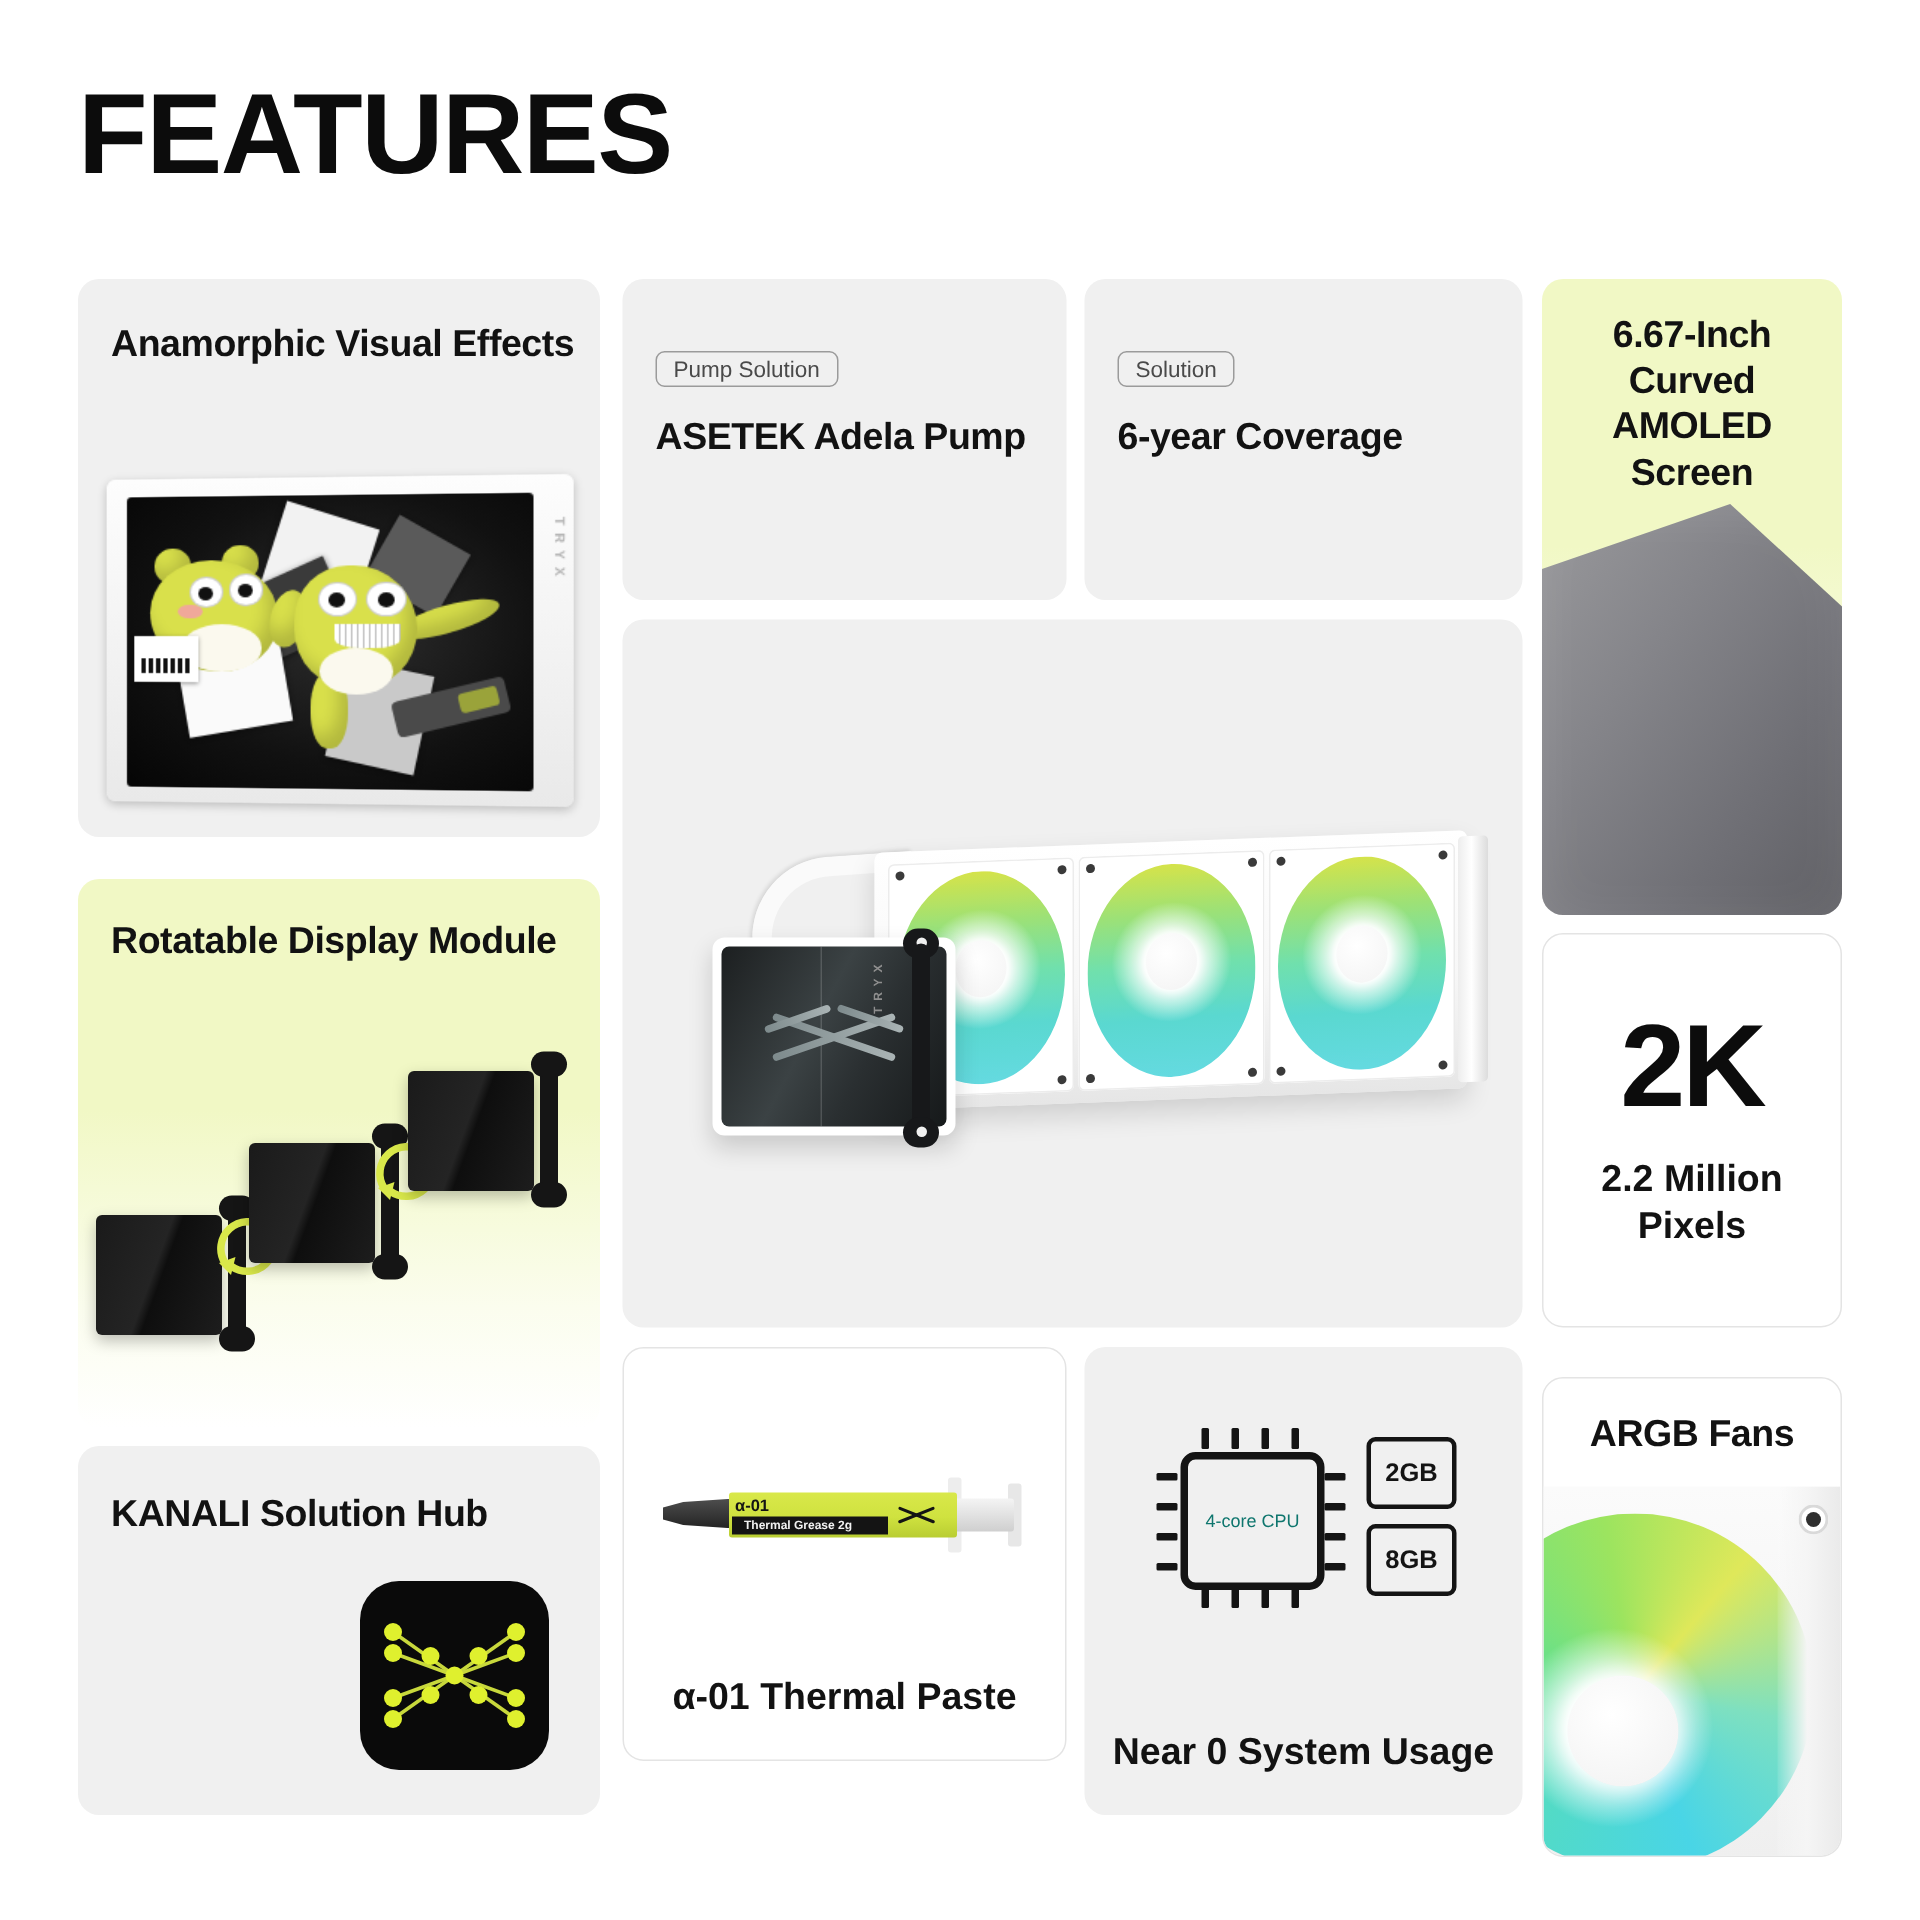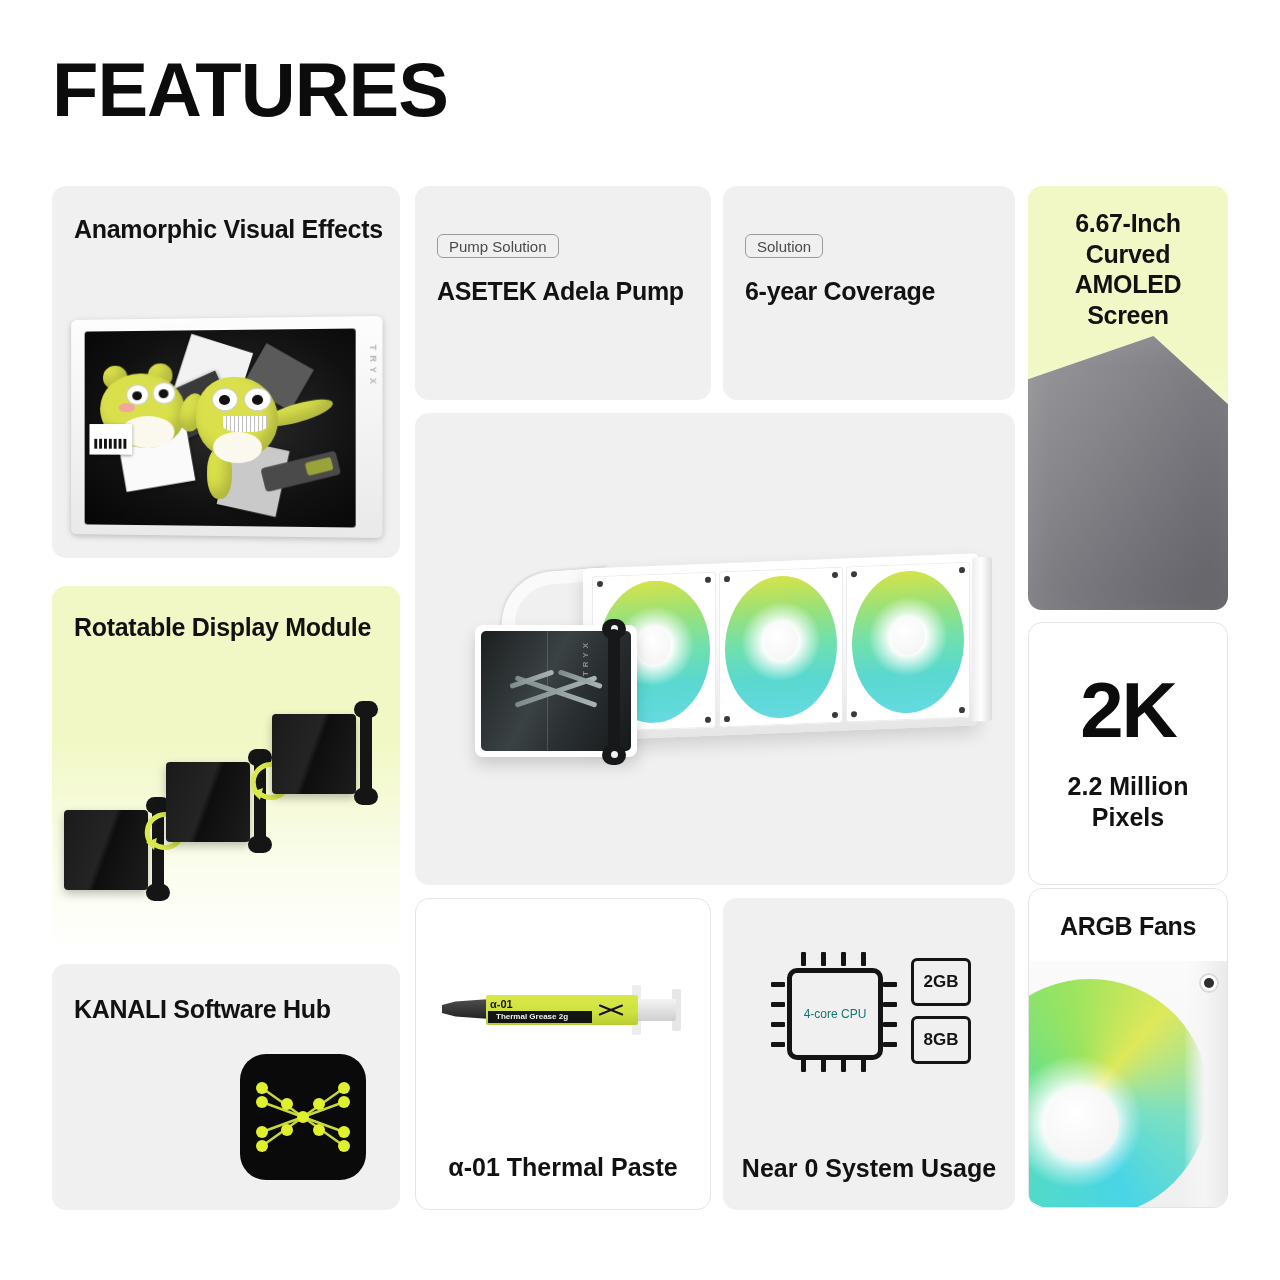--- a/index.html
+++ b/index.html
@@ -238,21 +238,21 @@
     text-align: center; font-size: 78px; font-weight: 700; color: #0c0c0c;
     letter-spacing: -2px; line-height: 1;
   }
   .k-sub {
     position: absolute; left: 12px; right: 12px; top: 148px;
     text-align: center; font-size: 25px; font-weight: 700; color: #121212;
     line-height: 1.25;
   }
 
   
-  #card-paste { left: 415px; top: 898px; width: 296px; height: 312px; }
+  #card-paste { left: 415px; top: 898px; width: 296px; height: 276px; }
   .syringe { position: absolute; left: 18px; top: 78px; width: 262px; height: 64px; }
   .syr-body {
     position: absolute; left: 52px; top: 18px; width: 152px; height: 30px;
     background: linear-gradient(180deg,#d9e84a 0%, #cfe23f 55%, #b9cd32 100%);
     border-radius: 2px;
   }
   .syr-label {
     position: absolute; left: 4px; top: 3px; font-size: 11px; font-weight: 700; color: #141414;
   }
   .syr-label2 {
@@ -313,21 +313,21 @@
     text-align: center; font-size: 17px; font-weight: 600; color: #141414;
   }
   #mem1 { left: 146px; top: 8px; padding-left: 44px; }
   #mem2 { left: 146px; top: 66px; }
   #card-usage .cap {
     position: absolute; left: 14px; right: 14px; bottom: 26px;
     text-align: center; font-size: 25px; font-weight: 700; color: #121212; line-height: 1.28;
   }
 
   
-  #card-argb { left: 1028px; top: 888px; width: 200px; height: 320px; }
+  #card-argb { left: 1028px; top: 918px; width: 200px; height: 320px; }
   #card-argb .c-title { position: absolute; left: 0; right: 0; top: 22px; text-align: center; }
   .argb-art {
     position: absolute; left: 0; top: 72px; width: 200px; height: 248px;
     background: linear-gradient(180deg,#fbfbfb,#efefef);
     overflow: hidden;
   }
   .argb-fan {
     position: absolute; left: -58px; top: 18px; width: 238px; height: 238px;
     border-radius: 50%;
     background:
@@ -611,21 +611,21 @@
       </div>
       <div class="mod" id="mod3">
         <div class="shell"></div>
           <div class="blk"></div>
           <div class="brk"></div>
       </div>
     </div>
   </div>
 
   <div class="card" id="card-kanali">
-    <div class="c-title">KANALI Software Hub</div>
+    <div class="c-title">KANALI Solution Hub</div>
     <div class="kanali-icon">
       <svg viewBox="0 0 126 126">
         <g stroke="#c8d83c" stroke-width="2.4" fill="none">
           <line x1="22" y1="34" x2="63" y2="63"></line>
           <line x1="22" y1="48" x2="63" y2="63"></line>
           <line x1="22" y1="78" x2="63" y2="63"></line>
           <line x1="22" y1="92" x2="63" y2="63"></line>
           <line x1="104" y1="34" x2="63" y2="63"></line>
           <line x1="104" y1="48" x2="63" y2="63"></line>
           <line x1="104" y1="78" x2="63" y2="63"></line>

